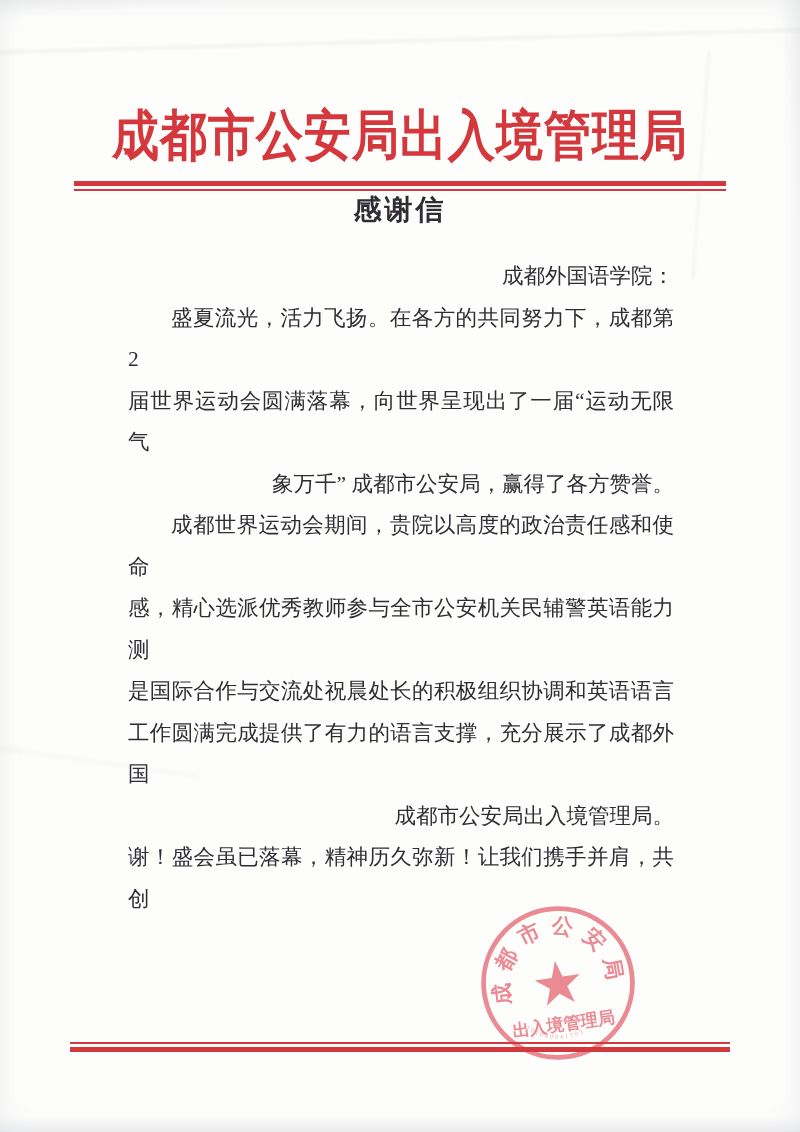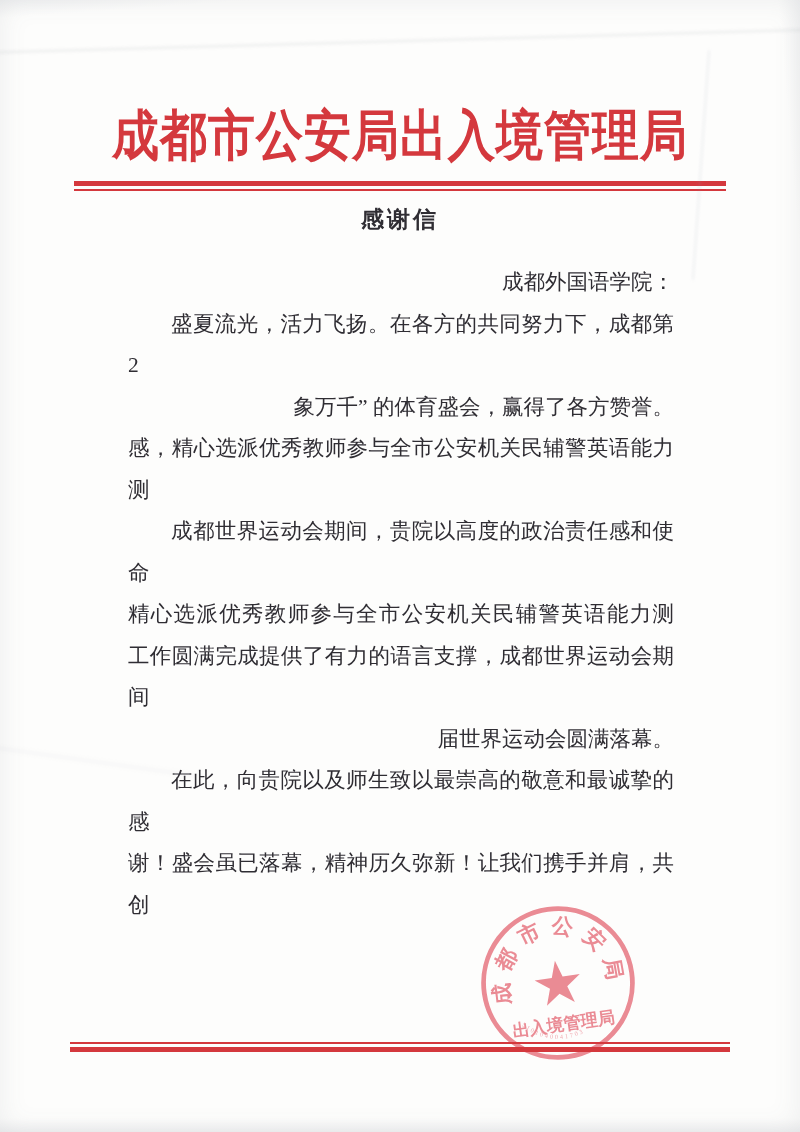--- a/index.html
+++ b/index.html
@@ -40,23 +40,22 @@
   }
   .letterhead .stretch{display:inline-block;transform:scaleY(1.16);transform-origin:center;}
 
   .rule{margin:0 auto;width:652px;background:#d4383d;}
   .rule-thick{height:5px;}
   .rule-thin{height:2px;}
   .header-rule{margin-top:15px;}
   .header-rule .rule-thin{margin-top:3px;}
 
   .doc-title{
-    margin-top:13px;
     text-align:center;
-    font-size:23px;
+    font-size:28px;
     font-weight:bold;
     letter-spacing:3px;
     color:#2f2d33;
   }
 
   .letter-body{
     margin:27px 0 0 128px;
     width:546px;
     font-size:21.5px;
     line-height:41.5px;
@@ -98,31 +97,31 @@
     <div class="rule rule-thin"></div>
   </div>
 
   <div class="doc-title">感谢信</div>
 
   <div class="letter-body">
     <div class="line">成都外国语学院：</div>
     <div>
         <div>
           <div class="line indent just">盛夏流光，活力飞扬。在各方的共同努力下，成都第 2</div>
-          <div class="line">象万千” 的体育盛会，赢得了各方赞誉。</div>
+          <div class="line just">届世界运动会圆满落幕，向世界呈现出了一届“运动无限 气</div>
+          <div class="line">象万千” 成都市公安局，赢得了各方赞誉。</div>
         </div>
         <div>
+          <div class="line indent just">成都世界运动会期间，贵院以高度的政治责任感和使命</div>
           <div class="line just">感，精心选派优秀教师参与全市公安机关民辅警英语能力测</div>
-          <div class="line indent just">成都世界运动会期间，贵院以高度的政治责任感和使命</div>
-          <div class="line just">精心选派优秀教师参与全市公安机关民辅警英语能力测</div>
-          <div class="line just">工作圆满完成提供了有力的语言支撑，成都世界运动会期间</div>
-          <div class="line">届世界运动会圆满落幕。</div>
+          <div class="line just">是国际合作与交流处祝晨处长的积极组织协调和英语语言</div>
+          <div class="line just">工作圆满完成提供了有力的语言支撑，充分展示了成都外国</div>
+          <div class="line">成都市公安局出入境管理局。</div>
         </div>
         <div>
-          <div class="line indent just">在此，向贵院以及师生致以最崇高的敬意和最诚挚的感</div>
           <div class="line just">谢！盛会虽已落幕，精神历久弥新！让我们携手并肩，共创</div>
         </div>
       </div>
   </div>
 
   <svg class="seal" viewBox="0 0 200 200">
     <circle cx="100" cy="100" r="93" fill="none" stroke="#e8727f" stroke-width="6"></circle>
     <defs>
       <path id="sealTopArc" d="M 41.7 121.2 A 62 62 0 1 1 158.3 121.2" fill="none"></path>
       <path id="sealBottomArc" d="M 39.4 135 A 70 70 0 0 0 160.6 135" fill="none"></path>

